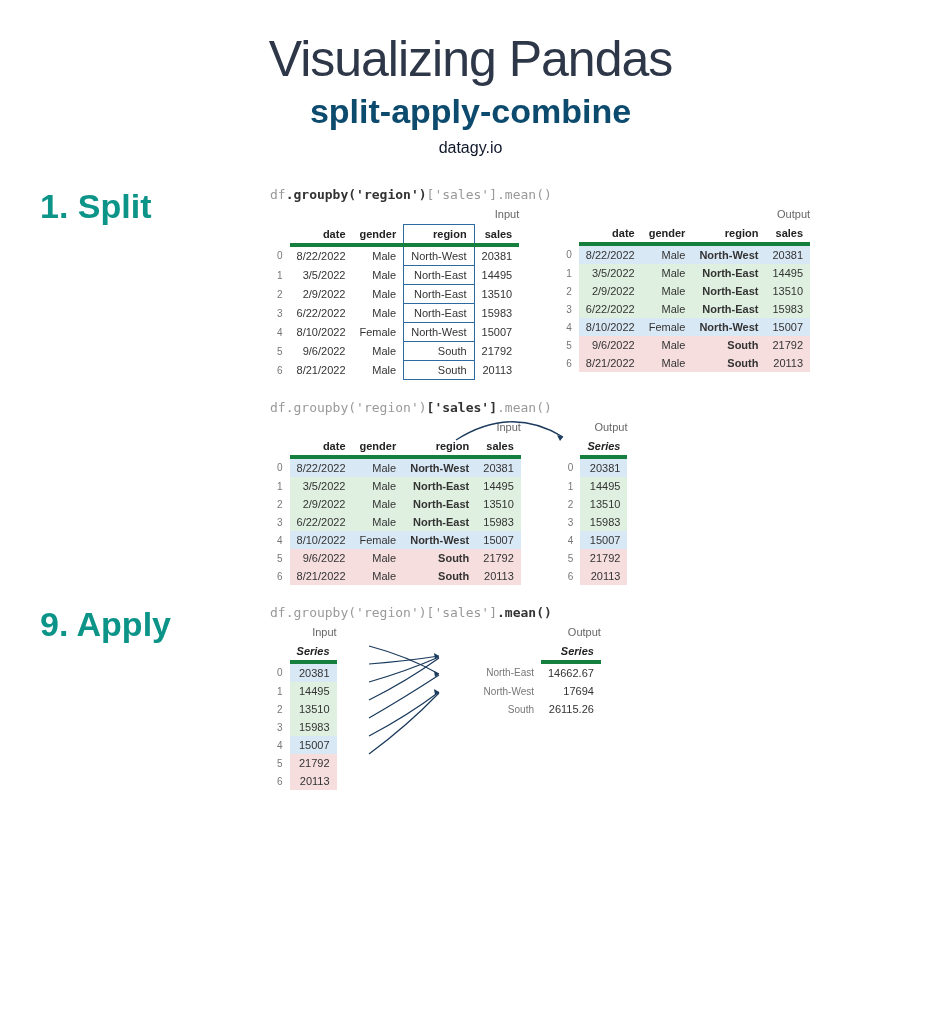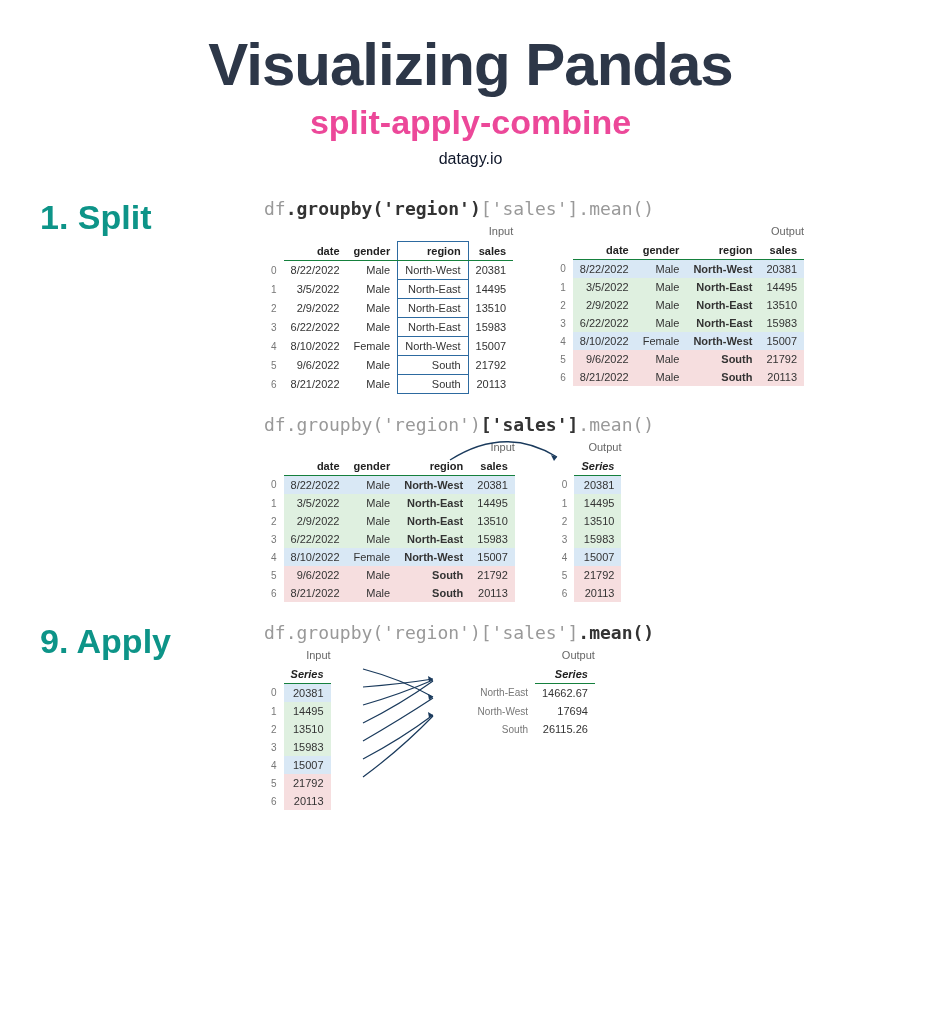--- a/index.html
+++ b/index.html
@@ -4,62 +4,62 @@
 <style>
 * { box-sizing: border-box; margin: 0; padding: 0; }
 body {
   font-family: -apple-system, BlinkMacSystemFont, "Segoe UI", Helvetica, Arial, sans-serif;
   background: #fff;
   color: #2d3748;
   width: 941px;
   padding: 30px 40px;
 }
 .title {
-  font-size: 60px;
-  font-weight: 700;
+  font-size: 50px;
+  font-weight: 400;
   text-align: center;
   color: #2d3748;
   letter-spacing: -1px;
   margin-bottom: 4px;
 }
 .subtitle {
   font-size: 34px;
   font-weight: 800;
   text-align: center;
-  color: #ec4899;
+  color: #0c4a6e;
   margin-bottom: 8px;
 }
 .site {
   font-size: 16px;
   font-weight: 500;
   text-align: center;
   color: #0f172a;
   margin-bottom: 30px;
 }
 .step-label {
   font-size: 34px;
   font-weight: 900;
   color: #0d9488;
   margin-bottom: 6px;
 }
 .section {
   display: flex;
   align-items: flex-start;
-  gap: 24px;
+  gap: 30px;
   margin-bottom: 20px;
 }
 .section-side {
   flex: 0 0 200px;
 }
 .section-body {
   flex: 1;
 }
 .code {
   font-family: ui-monospace, SFMono-Regular, Menlo, Consolas, monospace;
-  font-size: 18px;
+  font-size: 13px;
   color: #999;
   margin-bottom: 6px;
 }
 .code .hl {
   color: #333;
   font-weight: 600;
 }
 .io-row {
   display: flex;
   gap: 40px;
@@ -73,21 +73,21 @@
   margin-bottom: 4px;
 }
 table.data {
   border-collapse: collapse;
   font-size: 11px;
 }
 table.data th {
   font-weight: 700;
   text-align: right;
   padding: 3px 7px;
-  border-bottom: 1px solid #15803d;
+  border-bottom: 4px solid #15803d;
   color: #222;
 }
 table.data th.idx { border: none; }
 table.data td {
   text-align: right;
   padding: 3px 7px;
   color: #333;
 }
 table.data td.idx {
   color: #777;

